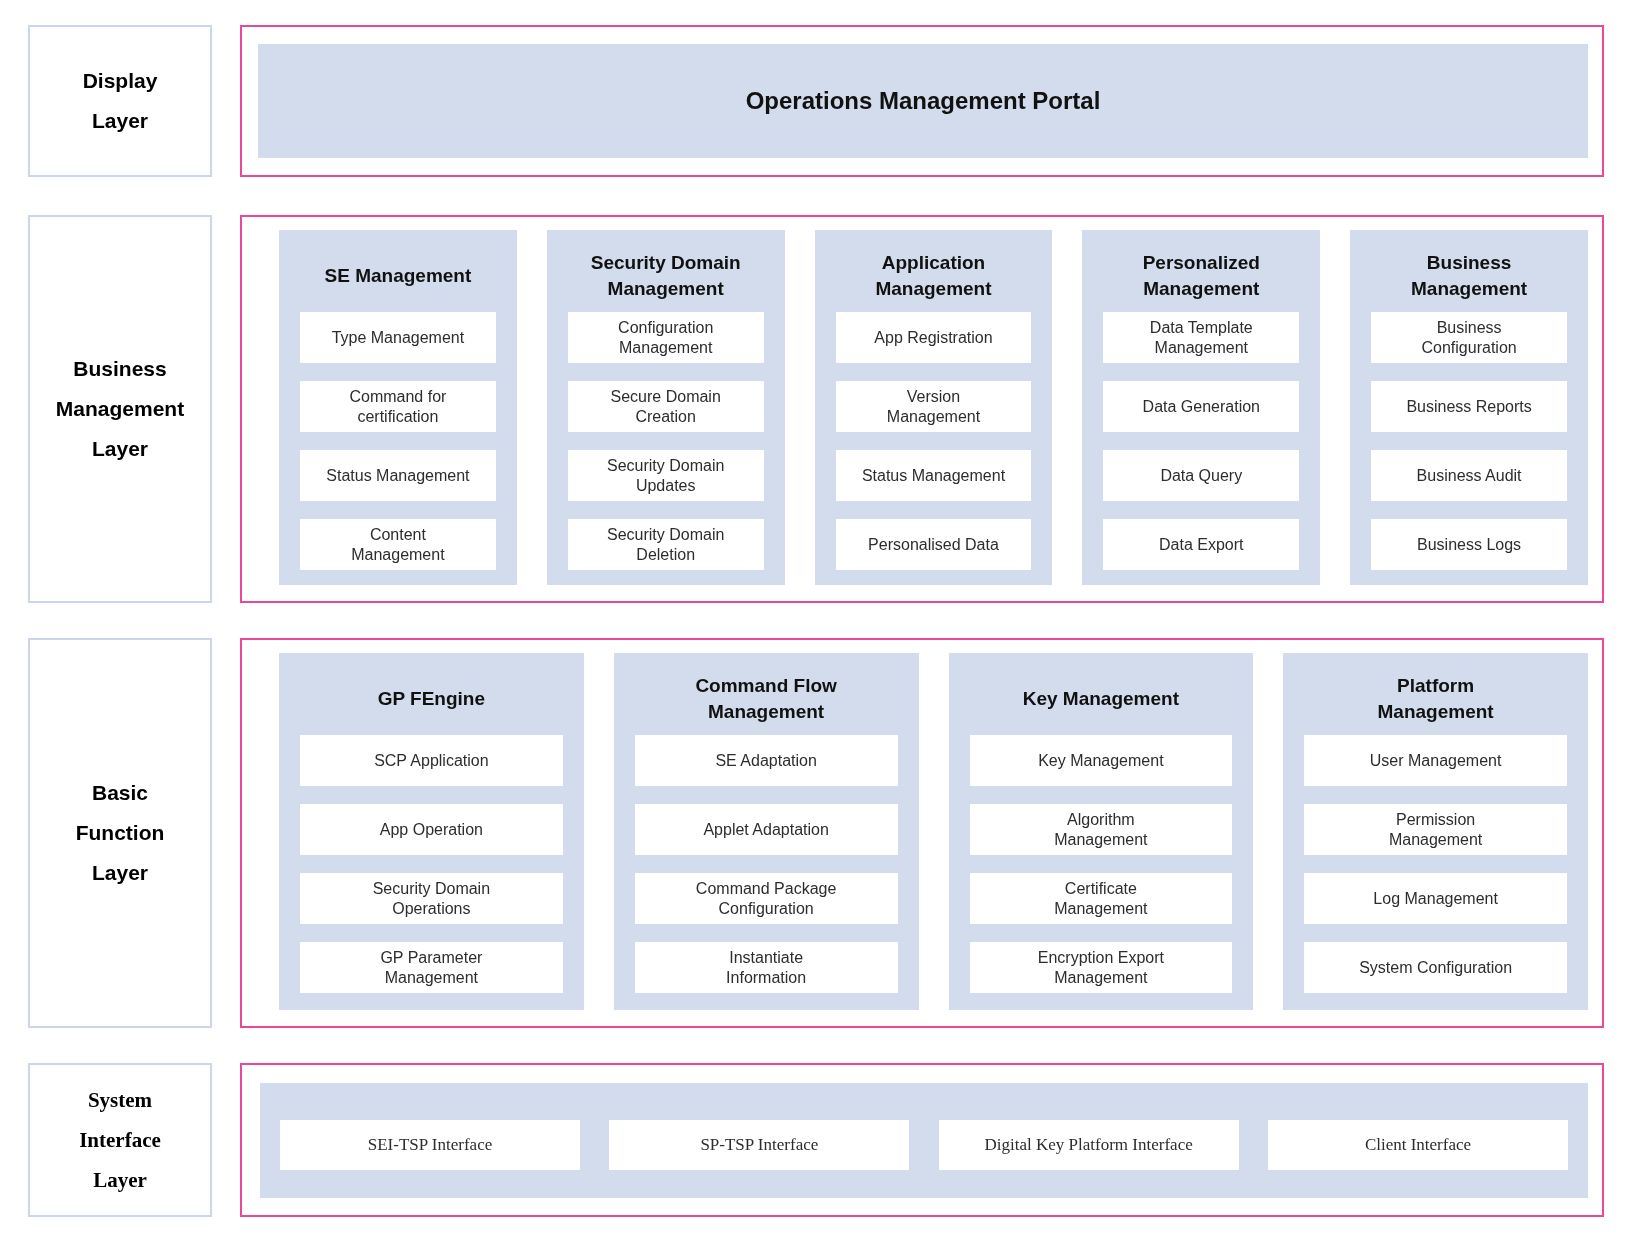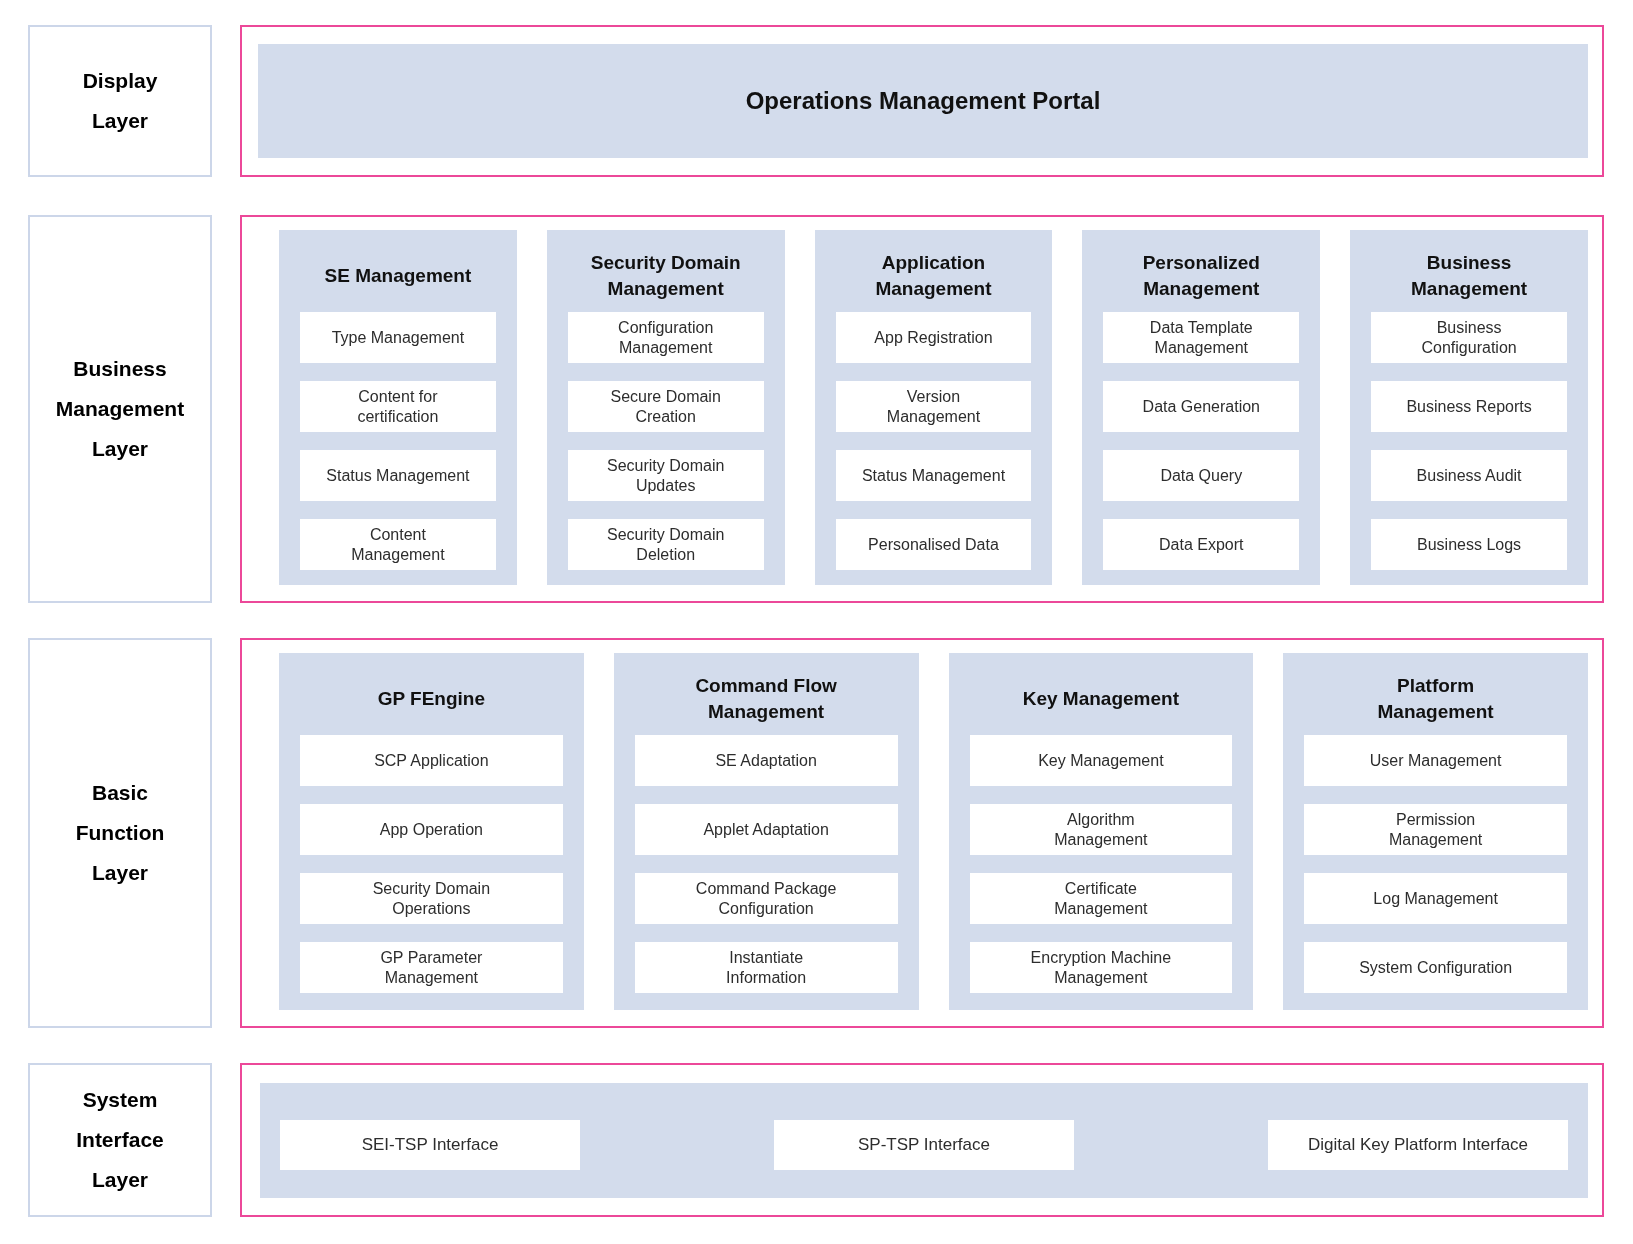--- a/index.html
+++ b/index.html
@@ -4,21 +4,21 @@
 <style>
   html,body{margin:0;padding:0;background:#ffffff;}
   .canvas{
     position:relative;width:1633px;height:1244px;background:#ffffff;
     font-family:"Liberation Sans","DejaVu Sans",sans-serif;color:#1a1a1a;
   }
   .row{position:absolute;left:0;right:0;}
   #row-display{top:25px;height:152px;}
   #row-business{top:215px;height:388px;}
   #row-basic{top:638px;height:390px;}
-  #row-interface{top:1063px;height:154px;}
+  #row-interface{top:1063px;height:154px;font-family:Liberation Serif, serif;}
 
   .label-box{
     position:absolute;left:28px;top:0;bottom:0;width:184px;
     background:#ffffff;border:2px solid #ccd6e9;box-sizing:border-box;
     display:flex;align-items:center;justify-content:center;text-align:center;
     font-weight:bold;font-size:21px;line-height:40px;color:#000000;white-space:pre-line;
   }
   .content-box{
     position:absolute;left:240px;width:1364px;top:0;bottom:0;
     background:#ffffff;border:2px solid #ec4899;box-sizing:border-box;
@@ -78,21 +78,21 @@
   <div class="row" id="row-business">
     <div class="label-box">Business
 Management
 Layer</div>
     <div class="content-box">
       <div class="columns">
           <div class="column">
             <div class="col-header">SE Management</div>
             <div class="col-items">
               <div class="item">Type Management</div>
-              <div class="item">Content for
+              <div class="item">Command for
 certification</div>
               <div class="item">Status Management</div>
               <div class="item">Content
 Management</div>
             </div>
           </div>
           <div class="column">
             <div class="col-header">Security Domain
 Management</div>
             <div class="col-items">
@@ -173,21 +173,21 @@
             </div>
           </div>
           <div class="column">
             <div class="col-header">Key Management</div>
             <div class="col-items">
               <div class="item">Key Management</div>
               <div class="item">Algorithm
 Management</div>
               <div class="item">Certificate
 Management</div>
-              <div class="item">Encryption Machine
+              <div class="item">Encryption Export
 Management</div>
             </div>
           </div>
           <div class="column">
             <div class="col-header">Platform
 Management</div>
             <div class="col-items">
               <div class="item">User Management</div>
               <div class="item">Permission
 Management</div>
@@ -201,17 +201,18 @@
 
   <div class="row" id="row-interface">
     <div class="label-box">System
 Interface
 Layer</div>
     <div class="content-box">
       <div class="iface-bar">
           <div class="iface">SEI-TSP Interface</div>
           <div class="iface">SP-TSP Interface</div>
           <div class="iface">Digital Key Platform Interface</div>
+          <div class="iface">Client Interface</div>
         </div>
     </div>
   </div>
 
 </div>
 
 </body></html>

